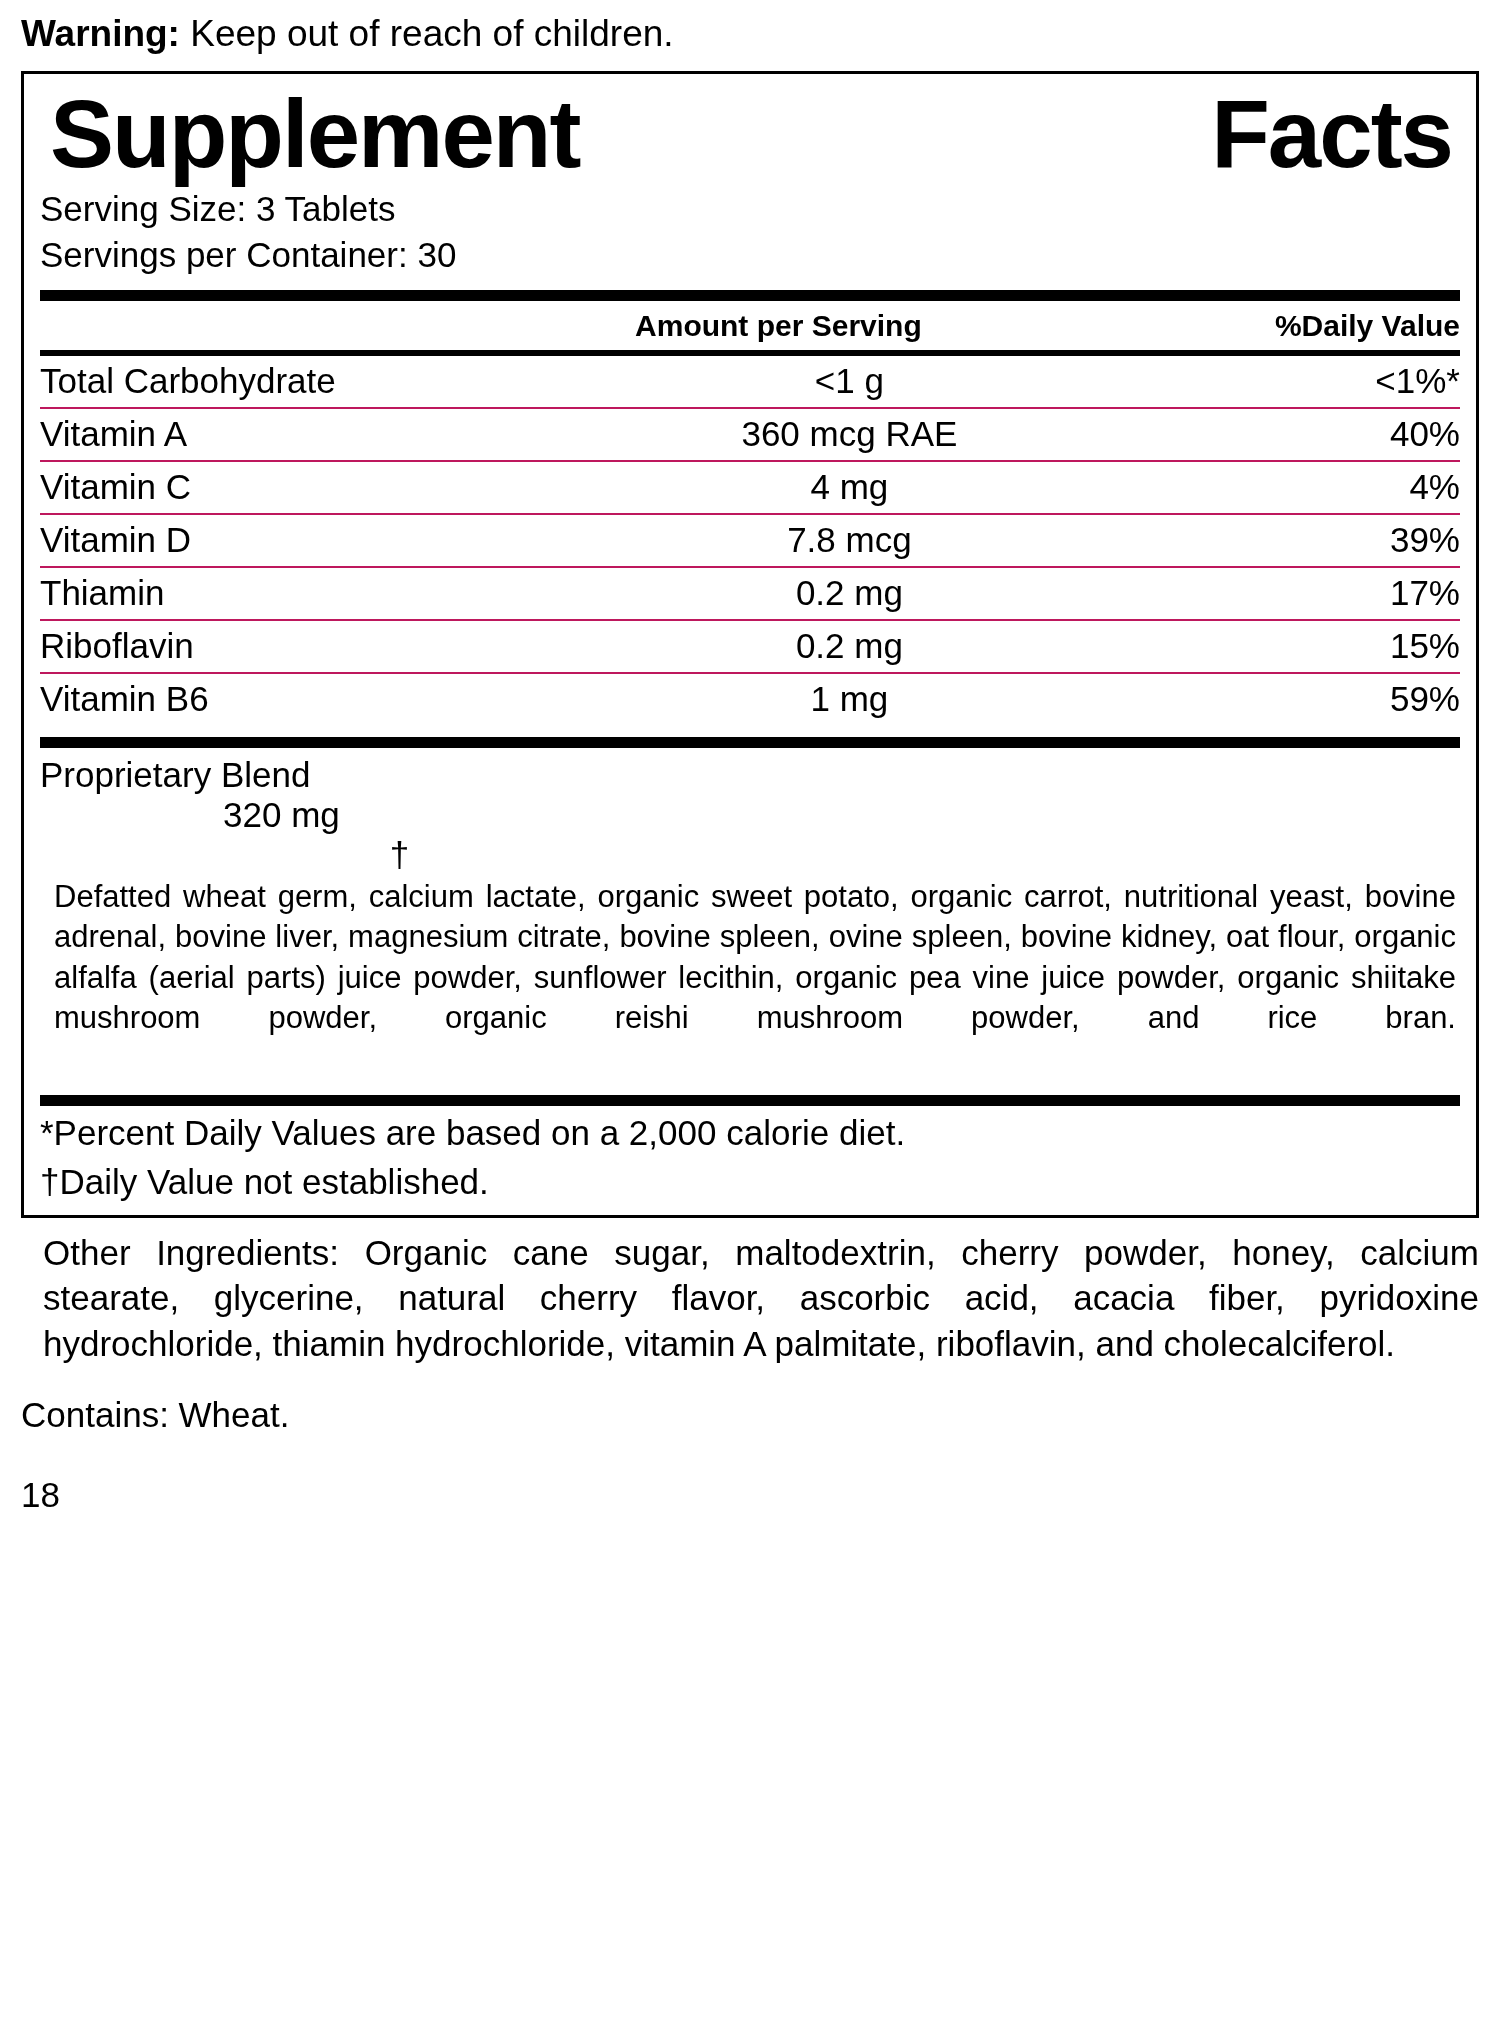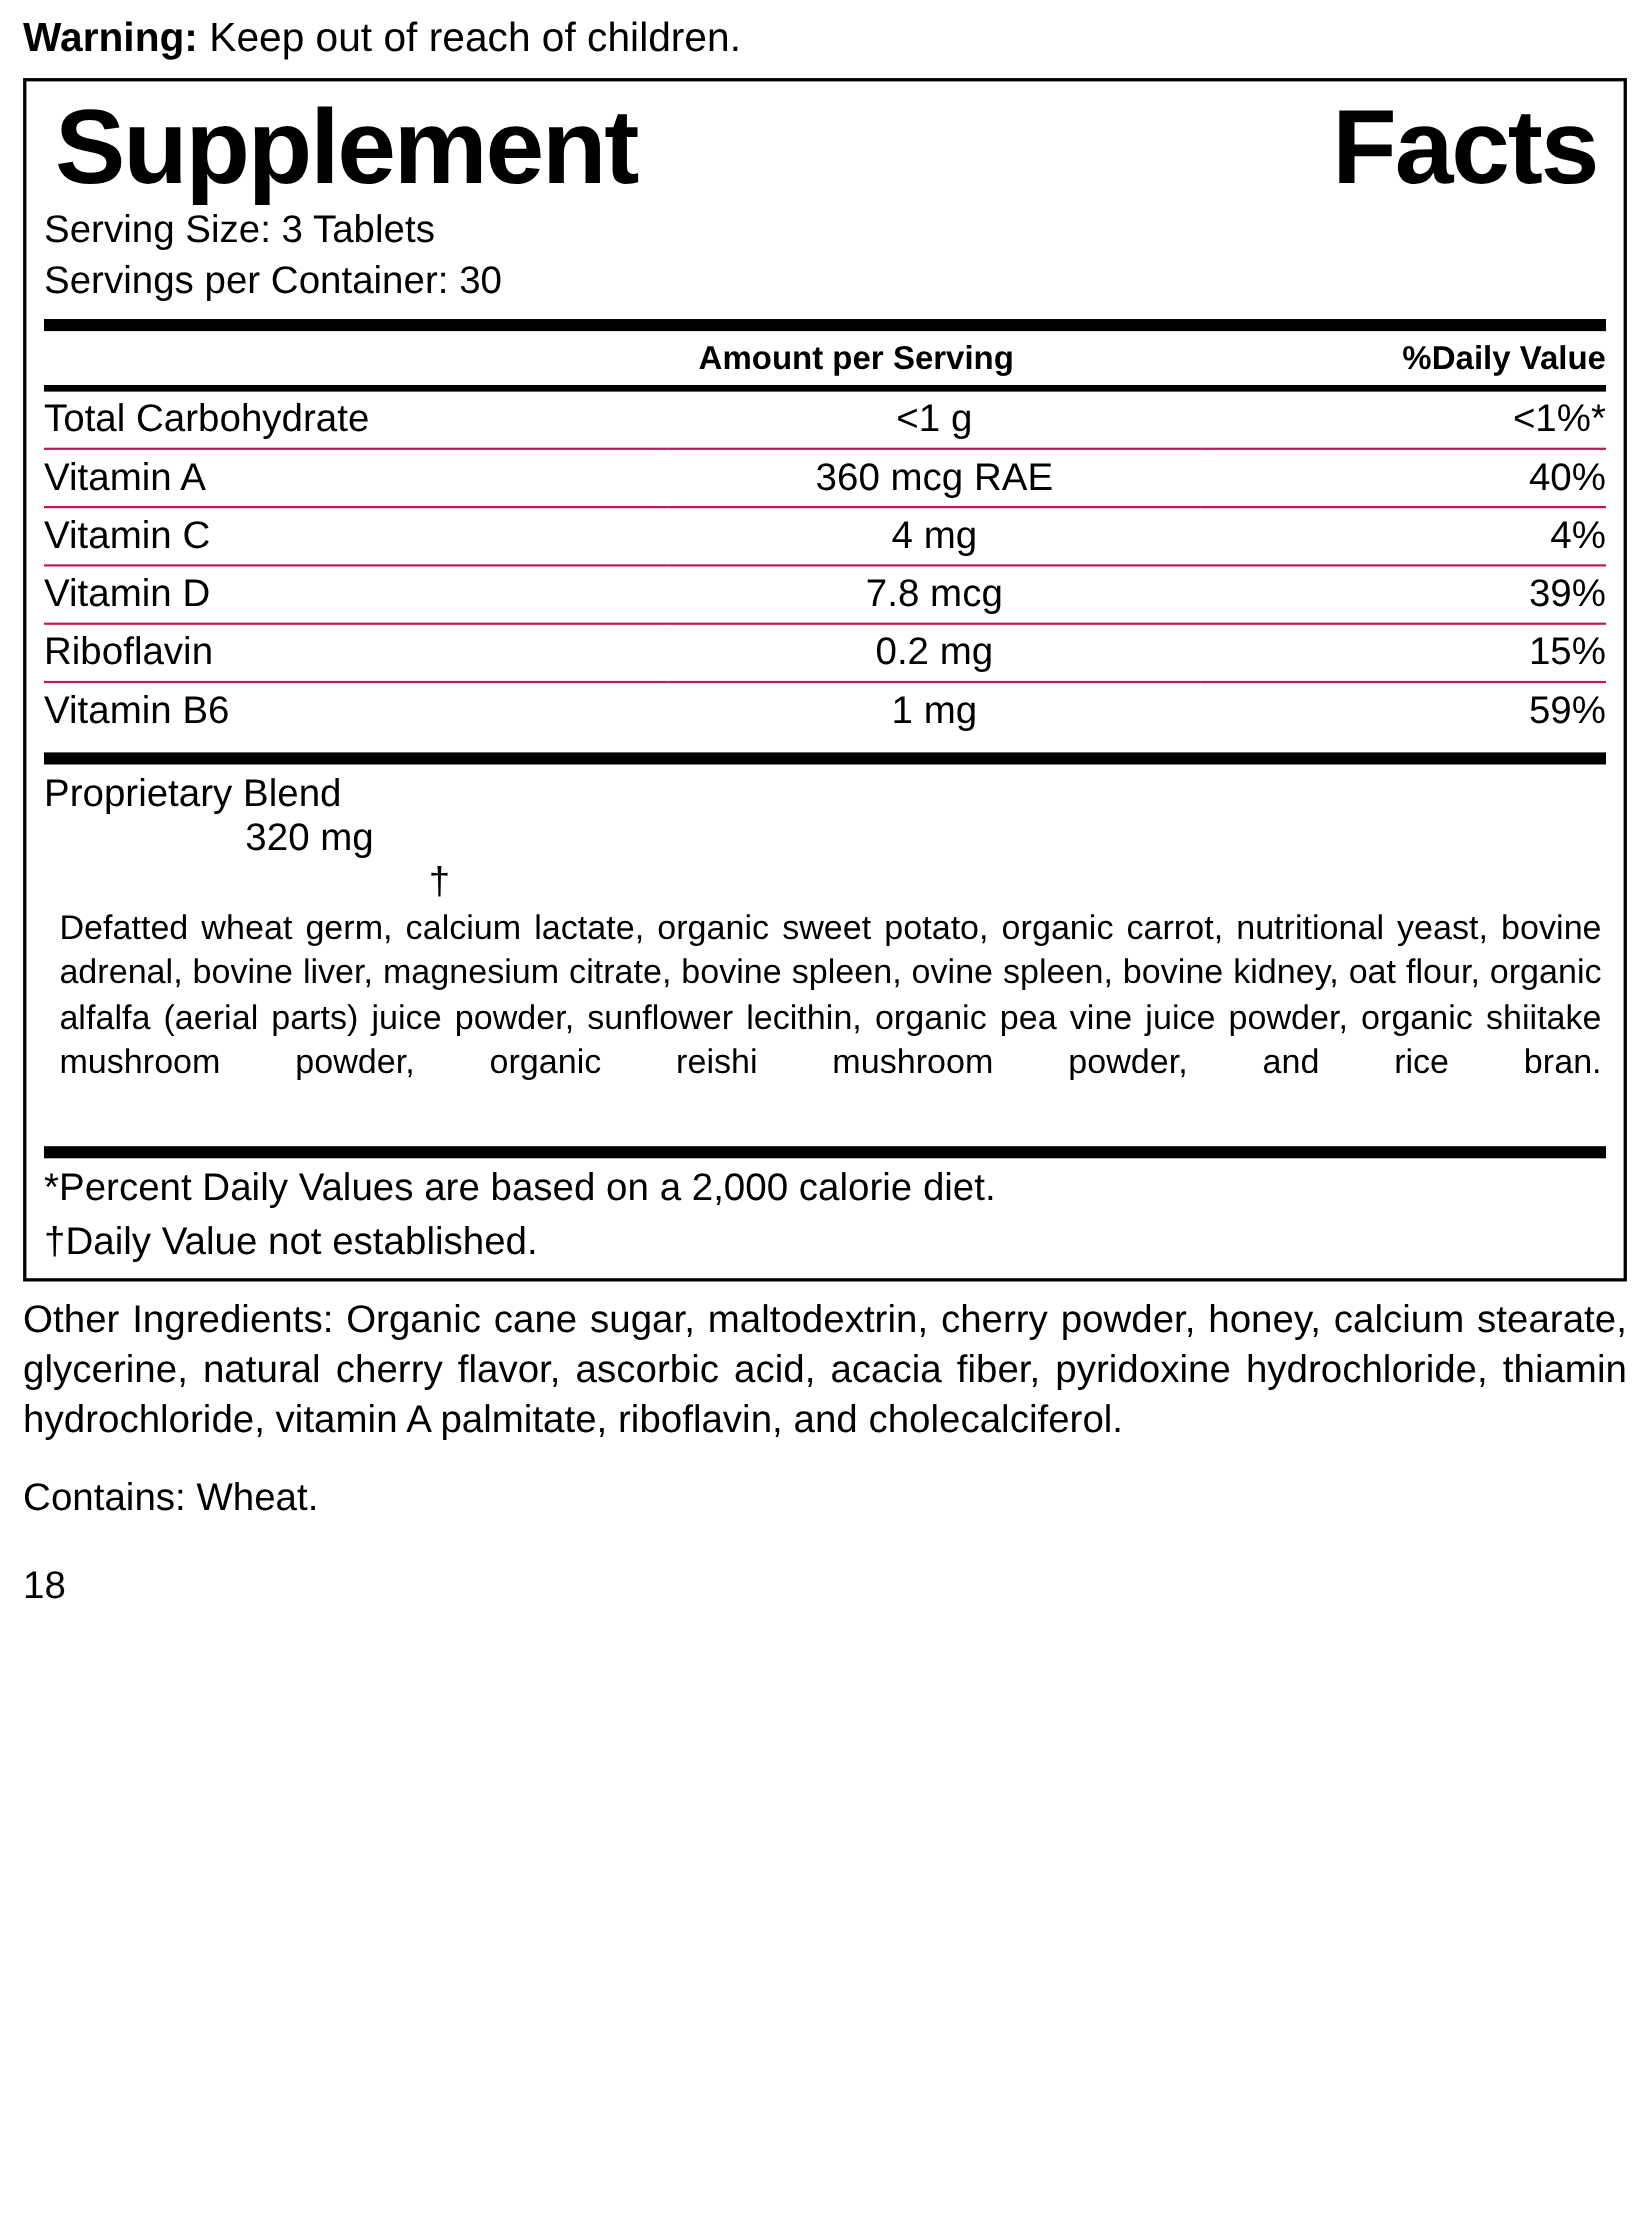--- a/index.html
+++ b/index.html
@@ -139,20 +139,21 @@
     padding-top: 4px;
   }
 
   
   .other-ing {
     font-size: 35px;
     line-height: 1.30;
     text-align: justify;
     text-justify: inter-word;
     padding: 12px 0 0 0;
+    margin-left: 22px;
   }
   .contains {
     font-size: 35px;
     line-height: 1.3;
     padding-top: 26px;
   }
   .page-number {
     font-size: 35px;
     line-height: 1.3;
     padding-top: 34px;
@@ -203,20 +204,25 @@
           <td class="name">Vitamin C</td>
           <td class="amount">4 mg</td>
           <td class="dv">4%</td>
         </tr>
         <tr>
           <td class="name">Vitamin D</td>
           <td class="amount">7.8 mcg</td>
           <td class="dv">39%</td>
         </tr>
         <tr>
+          <td class="name">Thiamin</td>
+          <td class="amount">0.2 mg</td>
+          <td class="dv">17%</td>
+        </tr>
+        <tr>
           <td class="name">Riboflavin</td>
           <td class="amount">0.2 mg</td>
           <td class="dv">15%</td>
         </tr>
         <tr>
           <td class="name">Vitamin B6</td>
           <td class="amount">1 mg</td>
           <td class="dv">59%</td>
         </tr>
       </tbody>

